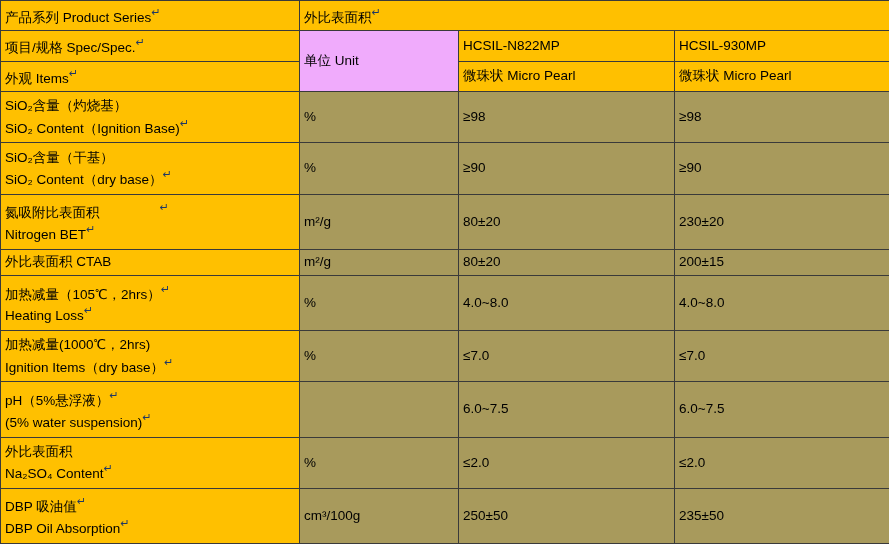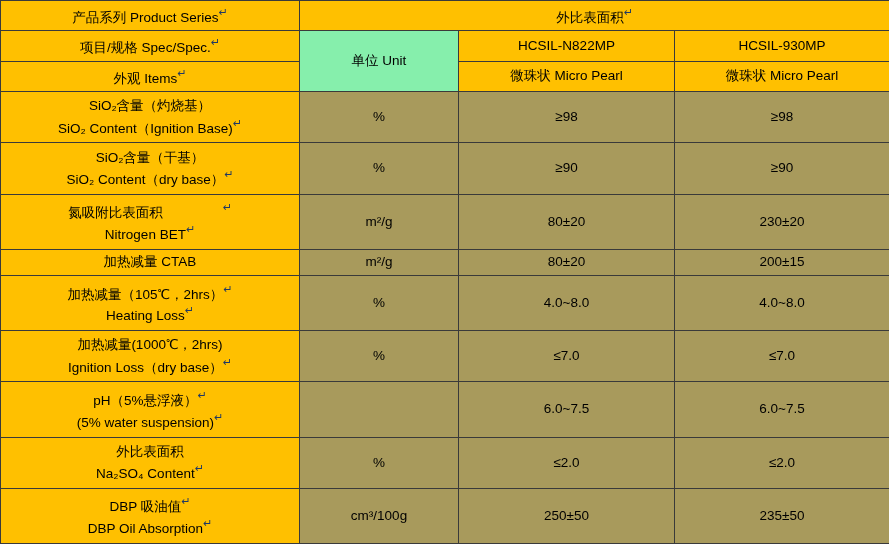--- a/index.html
+++ b/index.html
@@ -19,42 +19,42 @@
     overflow: hidden;
   }
   table.spec {
     width: 889px;
     height: 544px;
     border-collapse: collapse;
     table-layout: fixed;
   }
   table.spec td {
     border: 1px solid #3a3a3a;
-    text-align: center;
+    text-align: left;
     vertical-align: middle;
     font-size: 13.5px;
     color: #000000;
     line-height: 1.35;
     padding: 2px 4px;
     box-sizing: border-box;
   }
   
   col.c0 { width: 299px; }
   col.c1 { width: 159px; }
   col.c2 { width: 216px; }
   col.c3 { width: 215px; }
 
   .cell-label {
     background: #ffc000;
   }
   .cell-olive {
     background: #a89a5c;
   }
   .cell-unit-head {
-    background: #86efac;
+    background: #f0abfc;
   }
   .hdr {
     font-size: 14px;
   }
   .mark {
     color: #1f3864;
     font-size: 11px;
     vertical-align: super;
   }
 </style>
@@ -131,41 +131,41 @@
           <div><span>氮吸附比表面积</span><span class="mark" style="margin-left:60px">↵</span></div>
           <div><span>Nitrogen BET</span><span class="mark">↵</span></div>
         </td>
         <td class="cell-olive">m²/g</td>
         <td class="cell-olive">80±20</td>
         <td class="cell-olive">230±20</td>
       </tr>
 
       <tr>
         <td class="cell-label">
-          <div>加热减量 CTAB</div>
+          <div>外比表面积 CTAB</div>
         </td>
         <td class="cell-olive">m²/g</td>
         <td class="cell-olive">80±20</td>
         <td class="cell-olive">200±15</td>
       </tr>
 
       <tr>
         <td class="cell-label">
           <div><span>加热减量（105℃，2hrs）</span><span class="mark">↵</span></div>
           <div><span>Heating Loss</span><span class="mark">↵</span></div>
         </td>
         <td class="cell-olive">%</td>
         <td class="cell-olive">4.0~8.0</td>
         <td class="cell-olive">4.0~8.0</td>
       </tr>
 
       <tr>
         <td class="cell-label">
           <div>加热减量(1000℃，2hrs)</div>
-          <div><span>Ignition Loss（dry base）</span><span class="mark">↵</span></div>
+          <div><span>Ignition Items（dry base）</span><span class="mark">↵</span></div>
         </td>
         <td class="cell-olive">%</td>
         <td class="cell-olive">≤7.0</td>
         <td class="cell-olive">≤7.0</td>
       </tr>
 
       <tr>
         <td class="cell-label">
           <div><span>pH（5%悬浮液）</span><span class="mark">↵</span></div>
           <div><span>(5% water suspension)</span><span class="mark">↵</span></div>

